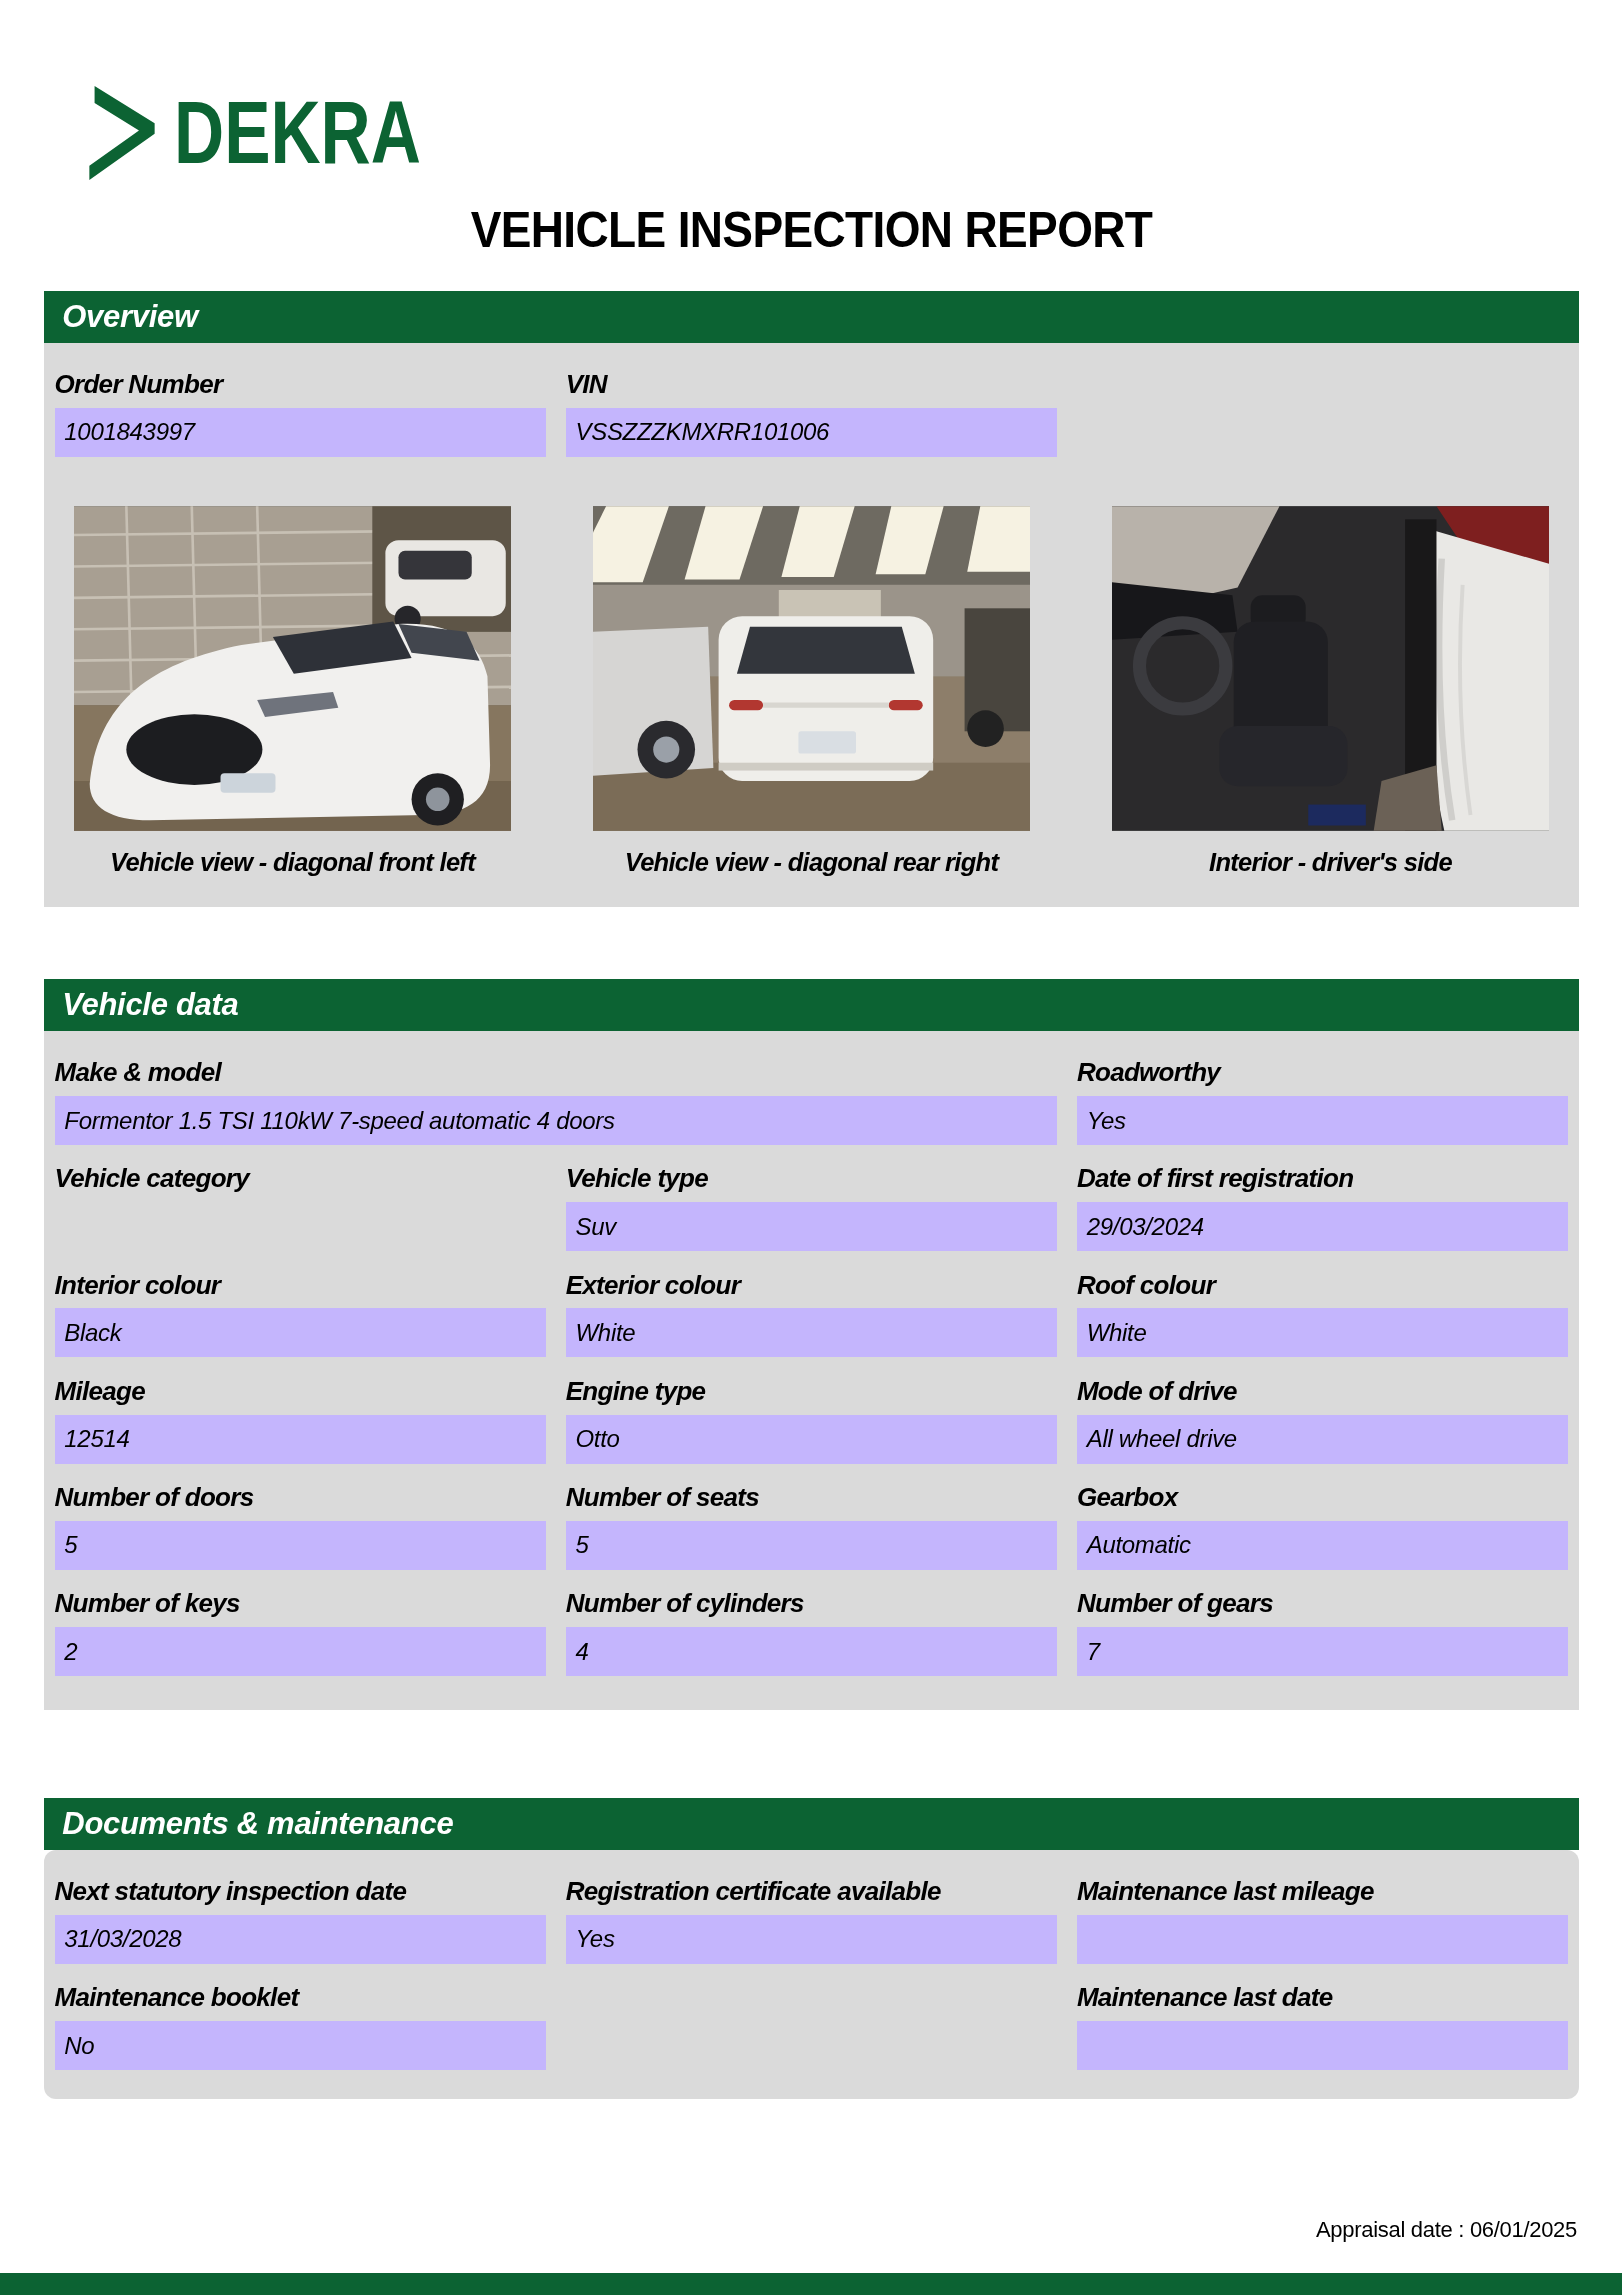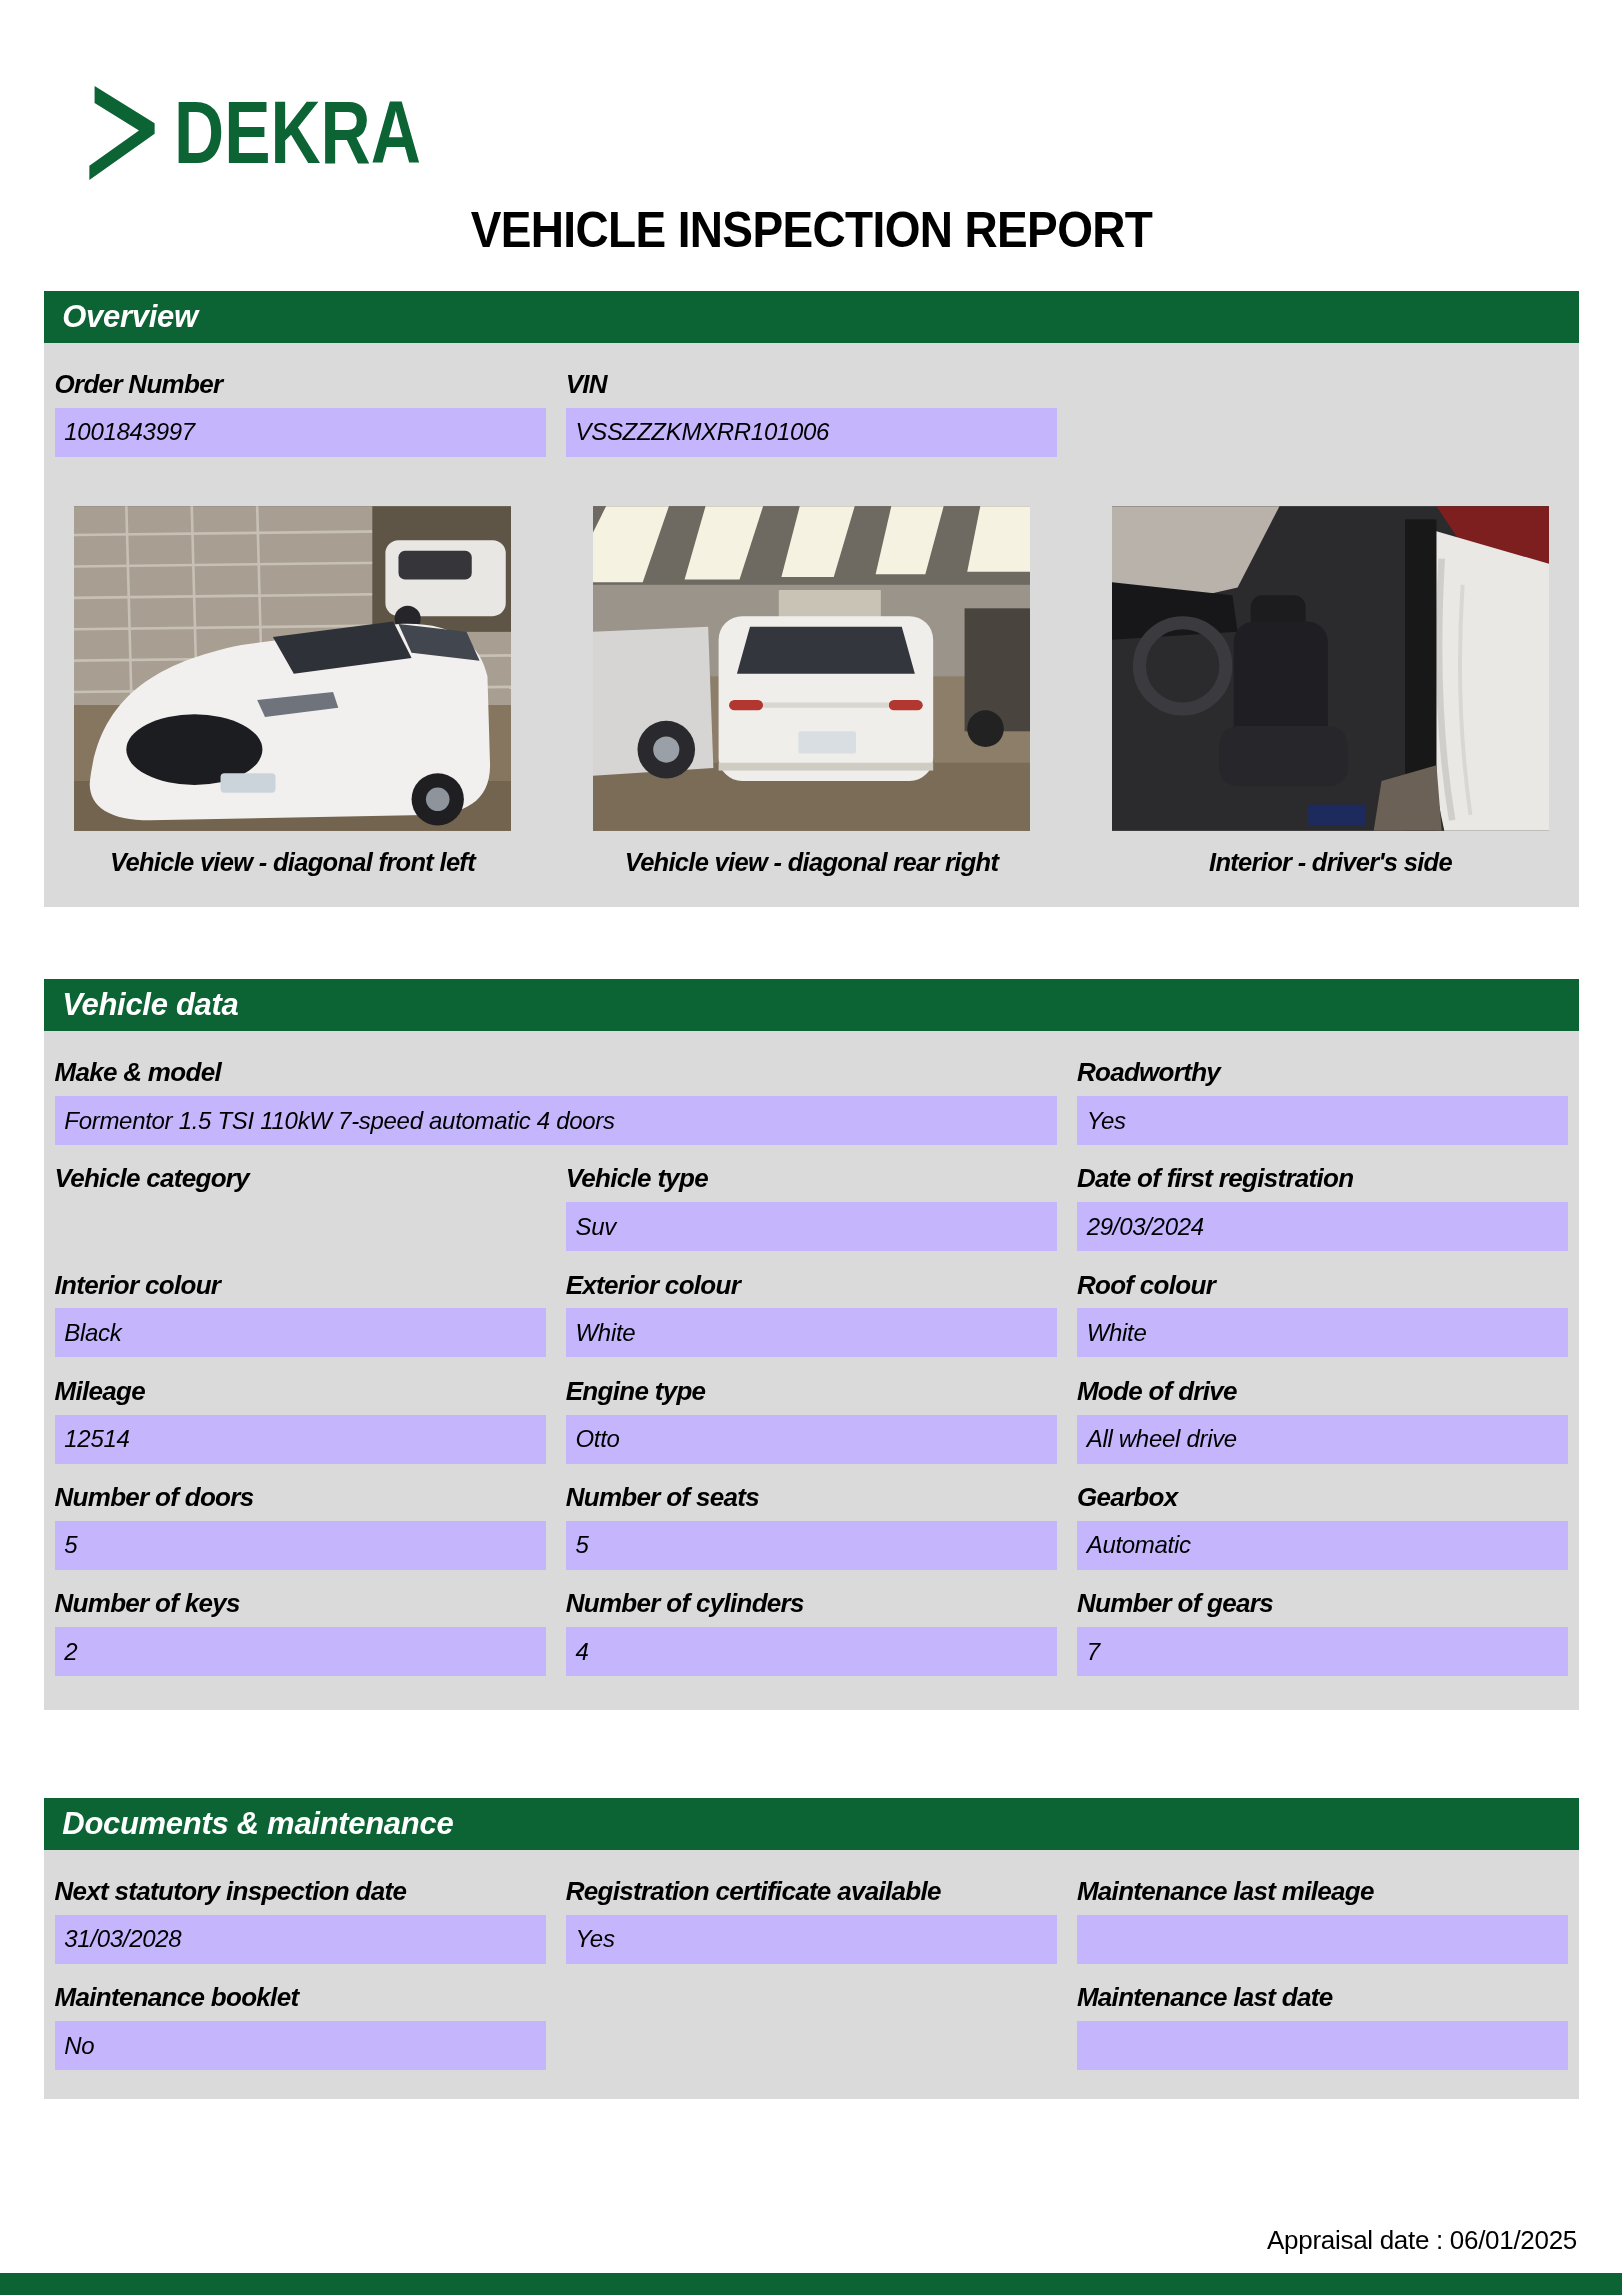--- a/index.html
+++ b/index.html
@@ -40,21 +40,21 @@
   .section-header {
     background: #0c6333; color: #fff;
     height: 52px; line-height: 52px;
     padding-left: 18.3px;
     font-size: 31px; font-weight: bold;
     letter-spacing: -0.3px;
   }
   .section-body { background: #dadada; }
   .body-overview { padding: 26px 10.5px 11.8px; }
   .body-vehicle  { padding: 26px 10.5px 34px; }
-  .body-docs     { padding: 26px 10.5px 29px; }
+  .body-docs     { padding: 26px 10.5px 29px; border-radius: 12px; }
   .fields-grid {
     display: grid;
     grid-template-columns: repeat(3, 1fr);
     column-gap: 19.6px; row-gap: 18.3px;
   }
   .field-label {
     font-size: 26px; font-weight: bold;
     letter-spacing: -0.7px;
     margin-bottom: 7.9px;
     white-space: nowrap;
@@ -75,22 +75,22 @@
   }
   .photo-fig { width: 437px; margin: 12px; }
   .photo-img { width: 437px; height: 325px; display: block; background: #777; }
   .photo-caption {
     text-align: center;
     font-size: 25.5px; font-weight: bold; letter-spacing: -0.7px;
     margin-top: 17px; margin-bottom: 6.5px;
   }
   
   .appraisal {
-    position: absolute; right: 46px; bottom: 39px;
-    font-size: 26px; letter-spacing: -0.3px; text-align: center;
+    position: absolute; right: 46px; bottom: 52px;
+    font-size: 22px; letter-spacing: -0.3px; text-align: center;
   }
   .bottom-bar {
     position: absolute; left: 0; bottom: 0;
     width: 100%; height: 22px;
     background: #0c6333;
   }
 </style>
 </head>
 <body>
 

